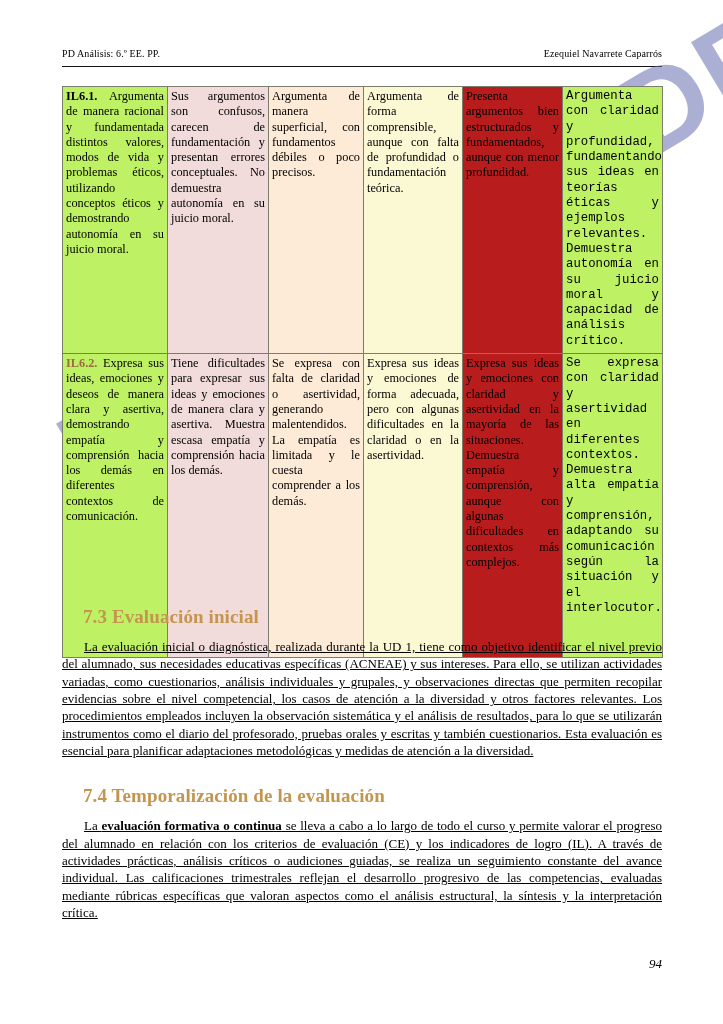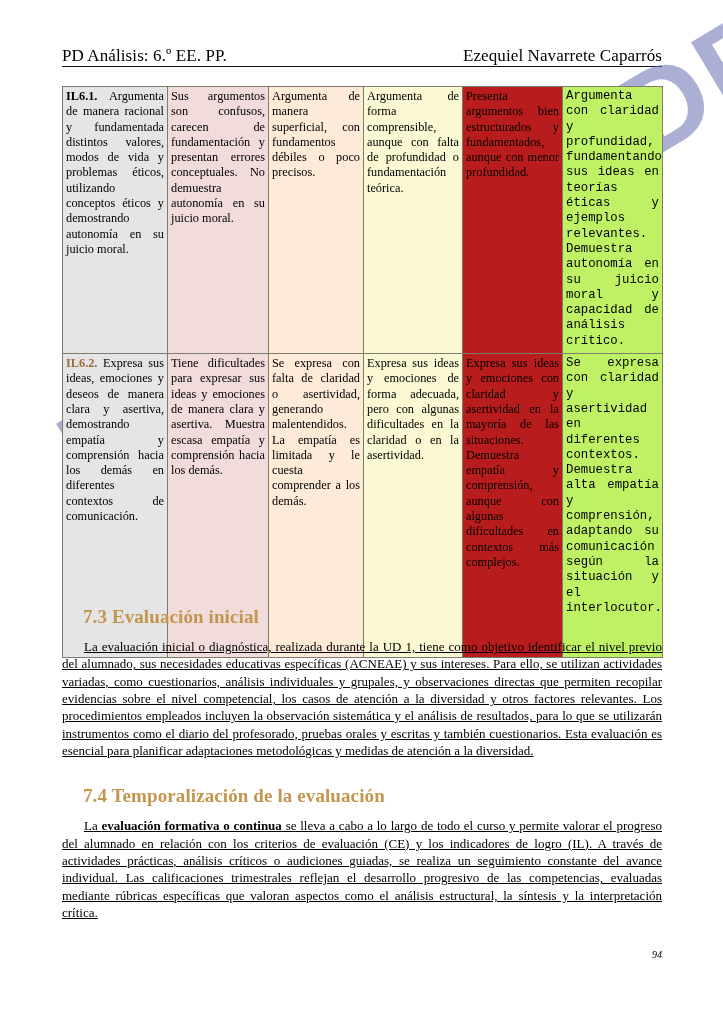--- a/index.html
+++ b/index.html
@@ -26,22 +26,22 @@
 
   
   .header {
     position: absolute;
     left: 62px;
     top: 40px;
     width: 600px;
     height: 26px;
     display: flex;
     justify-content: space-between;
-    align-items: flex-end;
-    font-size: 17px;
+    align-items: center;
+    font-size: 10px;
     letter-spacing: .1px;
   }
   .header-rule {
     position: absolute;
     left: 62px;
     top: 66px;
     width: 600px;
     height: 0;
     border-top: 1.4px solid #111;
   }
@@ -94,21 +94,21 @@
   }
 
   
   .c1 { width: 105px; }
   .c2 { width: 101px; }
   .c3 { width: 95px; }
   .c4 { width: 99px; }
   .c5 { width: 100px; }
   .c6 { width: 100px; }
 
-  .bg-1 { background: #e5e5e5; }
+  .bg-1 { background: #bef264; }
   .bg-2 { background: #f2dcdb; }
   .bg-3 { background: #fdead7; }
   .bg-4 { background: #fbf8d4; }
   .bg-5 { background: #b91c1c; }
   .bg-6 { background: #bef264; font-family: Liberation Mono, monospace; }
 
   .il-code {
     font-weight: bold;
   }
   .il-code.brown { color: #9c6b3f; }
@@ -142,22 +142,22 @@
     text-align: justify;
     text-indent: 22px;
     text-decoration: underline;
   }
   .para b { font-weight: bold; }
 
   
   .folio {
     position: absolute;
     right: 61px;
-    bottom: 64px;
-    font-size: 10px;
+    bottom: 52px;
+    font-size: 13px;
     z-index: 8;
     font-style: italic;
   }
 </style>
 </head>
 <body>
 
 <div class="page">
 
   <div class="header">

